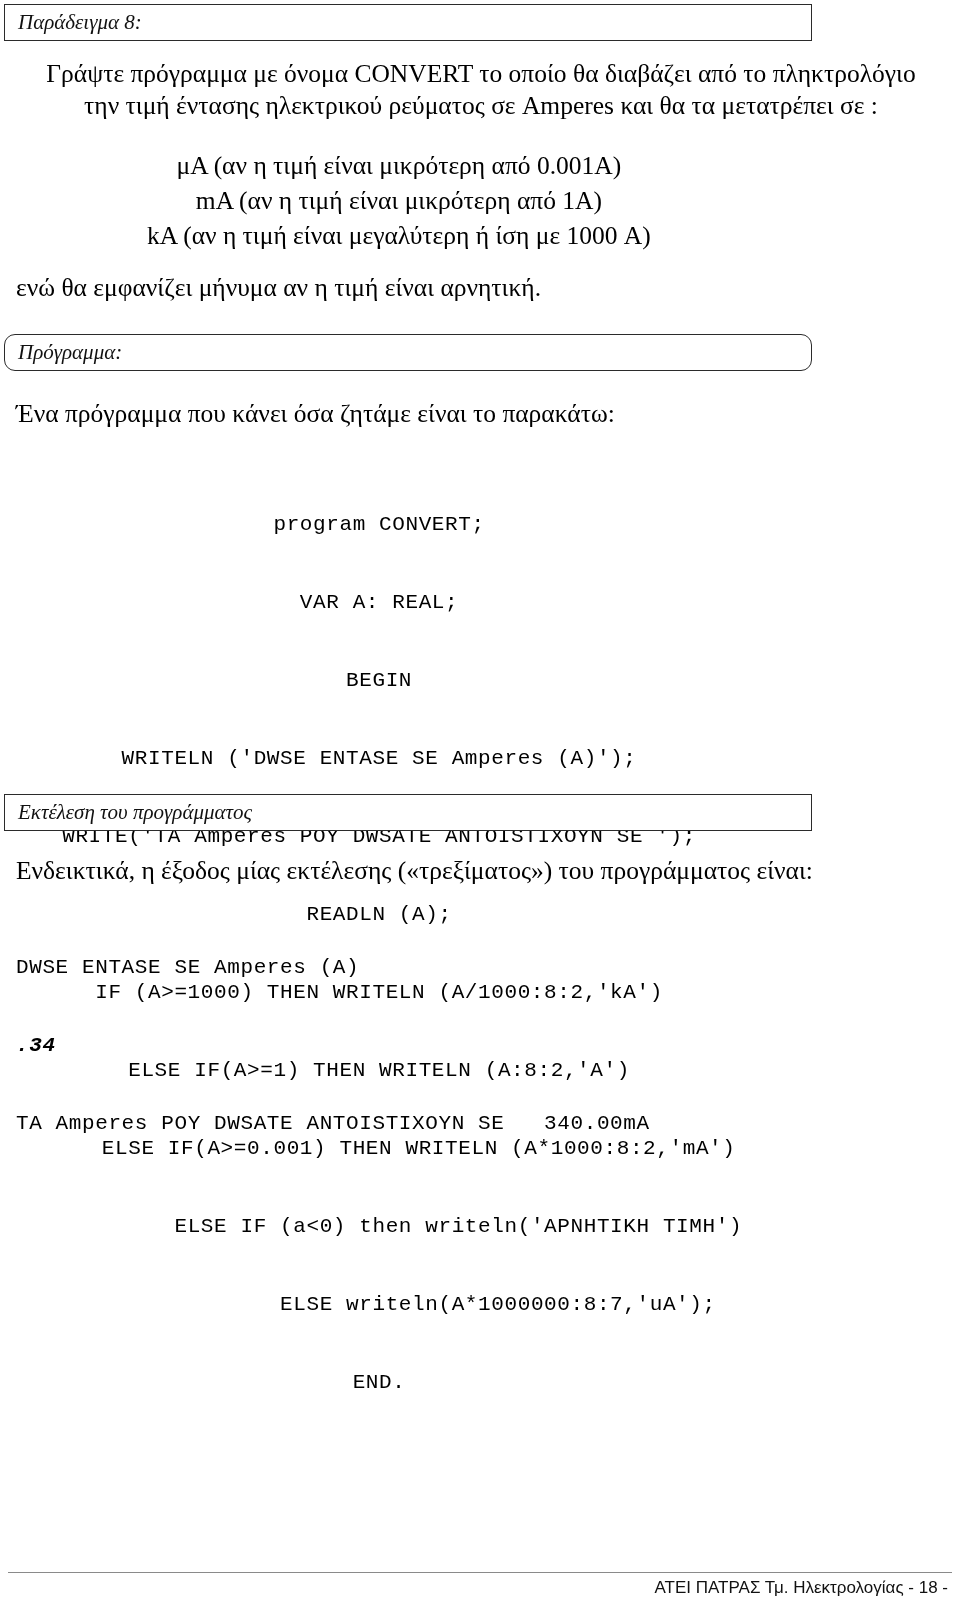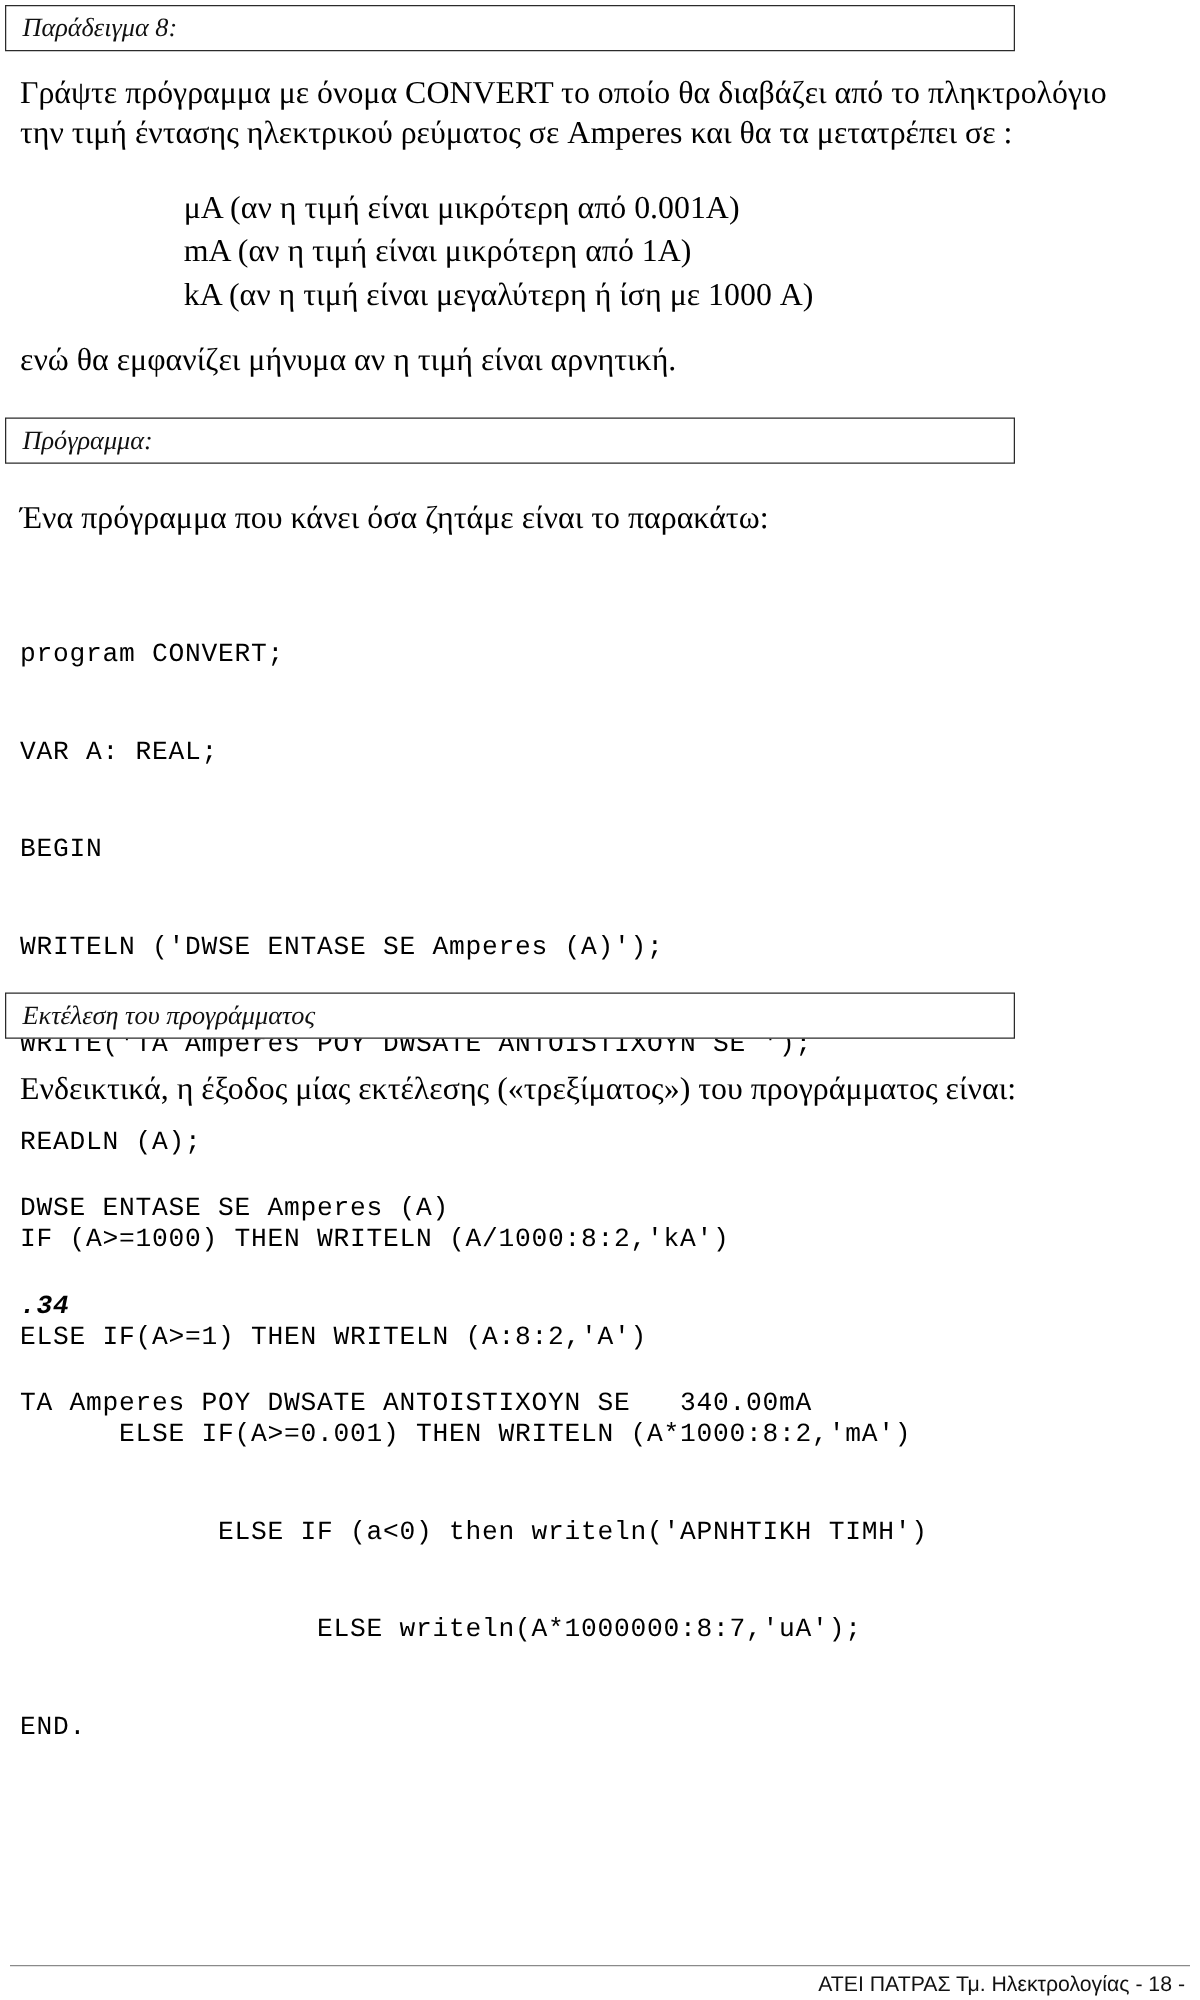--- a/index.html
+++ b/index.html
@@ -45,20 +45,21 @@
   }
 
   
   .para {
     position: absolute;
     font-family: "Liberation Serif", "DejaVu Serif", serif;
     font-size: 25.5px;
     line-height: 32px;
     color: #000000;
     white-space: nowrap;
+    text-align: center;
   }
 
   .intro {
     left: 16px;
     top: 58px;
     width: 930px;
   }
   .intro .line {
     display: block;
   }
@@ -99,20 +100,21 @@
     letter-spacing: 0.6px;
   }
   .code .cline {
     display: block;
     white-space: pre;
   }
 
   .program-code {
     left: 16px;
     top: 460px;
+    text-align: center;
   }
 
   .output-code {
     left: 16px;
     top: 903px;
   }
   .output-code .entered {
     font-weight: bold;
     font-style: italic;
   }
@@ -152,21 +154,21 @@
   </div>
 
   <div class="para unit-list">
     <span class="line">μA (αν η τιμή είναι μικρότερη από 0.001A)</span>
     <span class="line">mA (αν η τιμή είναι μικρότερη από 1A)</span>
     <span class="line">kA (αν η τιμή είναι μεγαλύτερη ή ίση με 1000 A)</span>
   </div>
 
   <div class="para neg-note">ενώ θα εμφανίζει μήνυμα αν η τιμή είναι αρνητική.</div>
 
-  <div class="section-box" style="top:334px;">
+  <div class="section-box" style="top:334px;border-radius:11px;">
     <span class="section-label">Πρόγραμμα:</span>
   </div>
 
   <div class="para prog-note">Ένα πρόγραμμα που κάνει όσα ζητάμε είναι το παρακάτω:</div>
 
   <div class="code program-code">
     <span class="cline">program CONVERT;</span>
     <span class="cline">VAR A: REAL;</span>
     <span class="cline">BEGIN</span>
     <span class="cline">WRITELN ('DWSE ENTASE SE Amperes (A)');</span>

